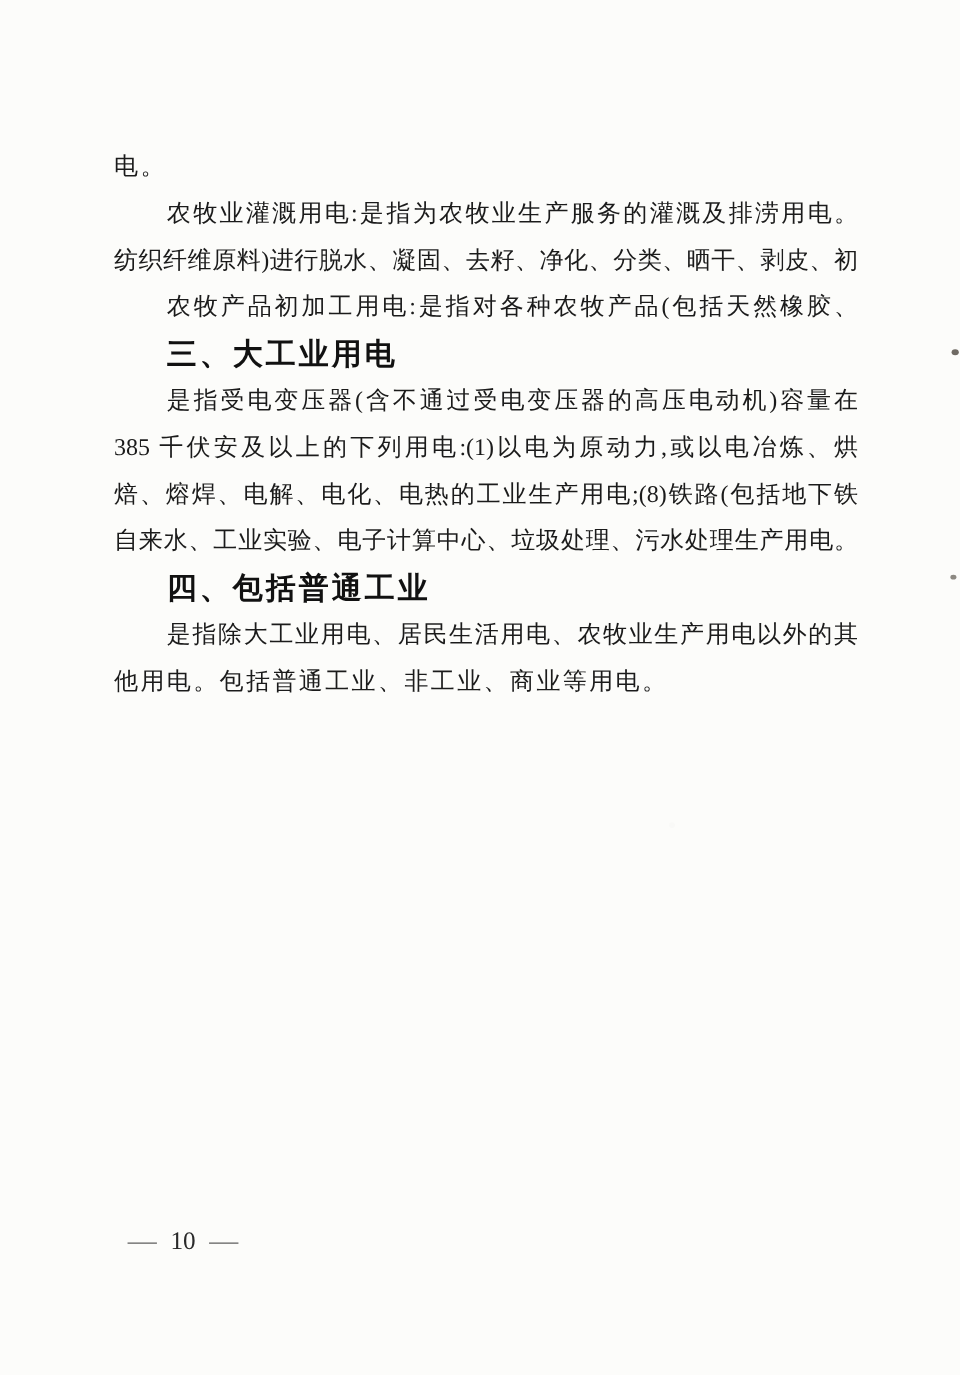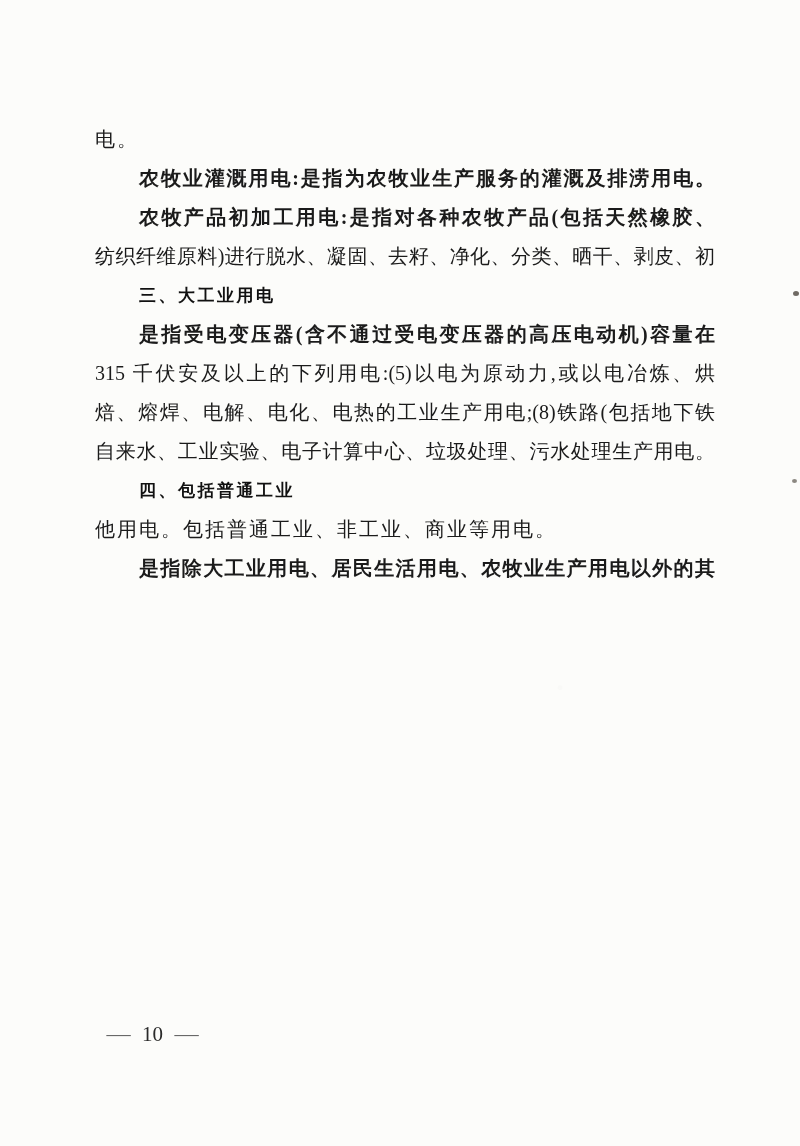--- a/index.html
+++ b/index.html
@@ -19,26 +19,26 @@
     color: #1b1b1b;
     font-family: "Liberation Serif", "DejaVu Serif", serif;
   }
 
   .tline {
     height: 39px; line-height: 39px; font-size: 20px;
     text-align: justify; text-align-last: justify; -moz-text-align-last: justify;
     text-justify: inter-character;
     overflow: hidden; white-space: nowrap;
   }
-  .tline.indent { padding-left: 44px; font-weight: bold; }
+  .tline.indent { padding-left: 44px; }
   .tline.lastline { text-align-last: left; -moz-text-align-last: left; letter-spacing: 2px; }
 
   .hline {
     height: 39px; line-height: 39px; padding-left: 44px;
-    font-size: 17px; font-weight: bold; letter-spacing: 2.5px;
+    font-size: 25px; font-weight: bold; letter-spacing: 2.5px;
     color: #111;
     font-family: "Liberation Sans", "DejaVu Sans", sans-serif;
     text-align: left; text-align-last: left; -moz-text-align-last: left;
     white-space: nowrap; overflow: hidden;
   }
 
   .footer {
     position: absolute; left: 108px; top: 1022px;
     display: flex; align-items: center; gap: 13px;
     font-family: "Liberation Serif", "DejaVu Serif", serif;
@@ -51,30 +51,30 @@
   .speck.s2 { left: 792px; top: 479px; width: 5px; height: 4px; opacity: .8; }
 </style>
 </head>
 <body>
 
 <div class="page">
 
   <div class="content">
     <div class="tline lastline">电。</div>
     <div class="tline indent">农牧业灌溉用电:是指为农牧业生产服务的灌溉及排涝用电。</div>
+    <div class="tline">纺织纤维原料)进行脱水、凝固、去籽、净化、分类、晒干、剥皮、初</div>
     <div class="tline indent">农牧产品初加工用电:是指对各种农牧产品(包括天然橡胶、</div>
-    <div class="tline">纺织纤维原料)进行脱水、凝固、去籽、净化、分类、晒干、剥皮、初</div>
     <div class="hline">三、大工业用电</div>
     <div class="tline indent">是指受电变压器(含不通过受电变压器的高压电动机)容量在</div>
-    <div class="tline">315 千伏安及以上的下列用电:(5)以电为原动力,或以电冶炼、烘</div>
+    <div class="tline">385 千伏安及以上的下列用电:(1)以电为原动力,或以电冶炼、烘</div>
     <div class="tline">焙、熔焊、电解、电化、电热的工业生产用电;(8)铁路(包括地下铁</div>
     <div class="tline">自来水、工业实验、电子计算中心、垃圾处理、污水处理生产用电。</div>
     <div class="hline">四、包括普通工业</div>
+    <div class="tline indent">是指除大工业用电、居民生活用电、农牧业生产用电以外的其</div>
     <div class="tline lastline">他用电。包括普通工业、非工业、商业等用电。</div>
-    <div class="tline indent">是指除大工业用电、居民生活用电、农牧业生产用电以外的其</div>
   </div>
 
   <div class="footer">
     <span class="dash">—</span>
     <span class="number">10</span>
     <span class="dash">—</span>
   </div>
 
   <div class="speck s1"></div>
   <div class="speck s2"></div>

